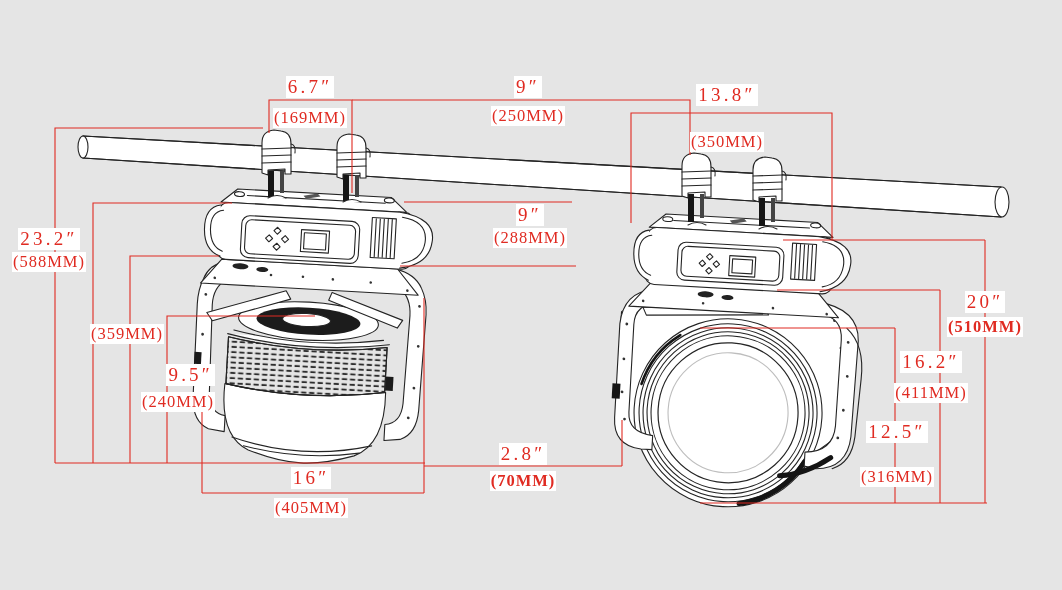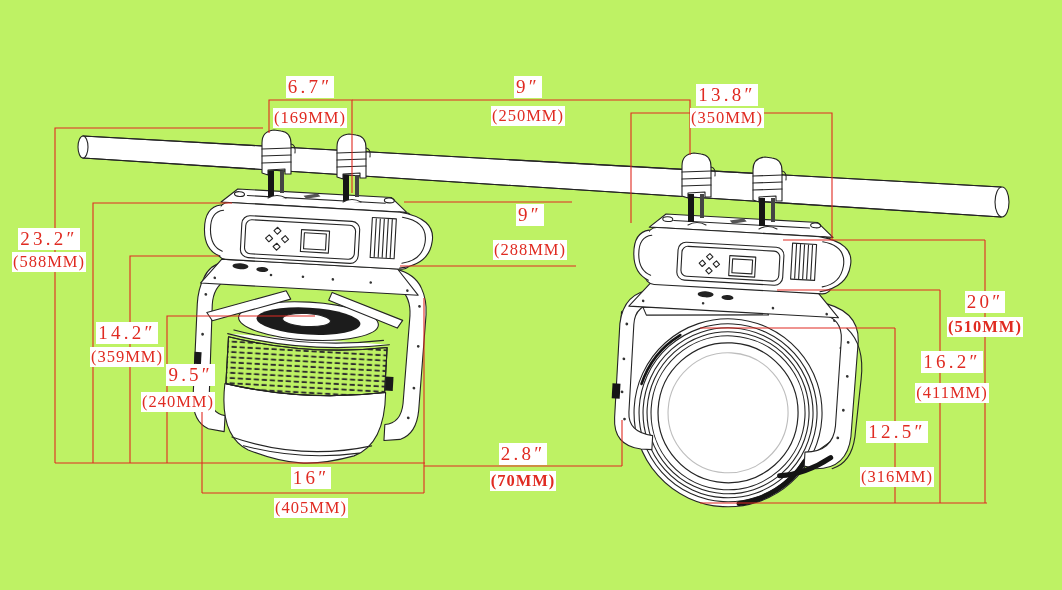--- a/index.html
+++ b/index.html
@@ -1,16 +1,16 @@
 <!DOCTYPE html>
 <html><head>
 <meta charset="utf-8">
 <style>
   html,body{margin:0;padding:0;background:#fff;}
-  #stage{position:relative;width:1062px;height:590px;background:#bef264;overflow:hidden;
+  #stage{position:relative;width:1062px;height:590px;background:#e5e5e5;overflow:hidden;
          font-family:"Liberation Serif", serif;}
   #art{position:absolute;left:0;top:0;}
   .dim{position:absolute;width:110px;text-align:center;color:#e02b22;line-height:22px;}
   .dim .in{display:inline-block;font-size:19px;letter-spacing:.17em;background:#fff;padding:0 2px;white-space:nowrap;}
   .dim .mm{display:inline-block;font-size:16.5px;line-height:20px;letter-spacing:.06em;background:#fff;padding:0 1px;white-space:nowrap;}
   .dim .row{display:block;}
 </style>
 </head>
 <body>
 
@@ -255,51 +255,50 @@
 <div class="dim" style="left:255px;top:76px;">
   <span class="row"><span class="in">6.7″</span></span>
   <span class="row" style="margin-top:8px;"><span class="mm">(169MM)</span></span>
 </div>
 <div class="dim" style="left:473px;top:76px;">
   <span class="row"><span class="in">9″</span></span>
   <span class="row" style="margin-top:6px;"><span class="mm">(250MM)</span></span>
 </div>
 <div class="dim" style="left:672px;top:84px;">
   <span class="row"><span class="in">13.8″</span></span>
-  <span class="row" style="margin-top:0;"><span class="mm">(350MM)</span></span>
+  <span class="row" style="margin-top:24px;"><span class="mm">(350MM)</span></span>
 </div>
 <div class="dim" style="left:475px;top:204px;">
   <span class="row"><span class="in">9″</span></span>
-  <span class="row" style="margin-top:12px;"><span class="mm">(288MM)</span></span>
+  <span class="row" style="margin-top:0;"><span class="mm">(288MM)</span></span>
 </div>
 <div class="dim" style="left:-6px;top:228px;">
   <span class="row"><span class="in">23.2″</span></span>
   <span class="row" style="margin-top:0px;"><span class="mm">(588MM)</span></span>
 </div>
 <div class="dim" style="left:72px;top:322px;">
-  <span class="row"><span class="in">14.2″</span></span>
   <span class="row" style="margin-top:1px;"><span class="mm">(359MM)</span></span>
 </div>
 <div class="dim" style="left:105px;top:364px;text-align:right;">
   <span class="row"><span class="in">9.5″</span></span>
   <span class="row" style="margin-top:4px;"><span class="mm">(240MM)</span></span>
 </div>
 <div class="dim" style="left:256px;top:467px;">
   <span class="row"><span class="in">16″</span></span>
   <span class="row" style="margin-top:7px;"><span class="mm">(405MM)</span></span>
 </div>
 <div class="dim" style="left:468px;top:443px;">
   <span class="row"><span class="in">2.8″</span></span>
   <span class="row" style="margin-top:4px;font-weight:bold;"><span class="mm">(70MM)</span></span>
 </div>
 <div class="dim" style="left:930px;top:291px;">
   <span class="row"><span class="in">20″</span></span>
   <span class="row" style="margin-top:2px;font-weight:bold;"><span class="mm">(510MM)</span></span>
 </div>
-<div class="dim" style="left:897px;top:351px;">
+<div class="dim" style="left:876px;top:351px;">
   <span class="row"><span class="in">16.2″</span></span>
   <span class="row" style="margin-top:8px;"><span class="mm">(411MM)</span></span>
 </div>
 <div class="dim" style="left:842px;top:421px;">
   <span class="row"><span class="in">12.5″</span></span>
   <span class="row" style="margin-top:22px;"><span class="mm">(316MM)</span></span>
 </div>
 
 </div>
 

